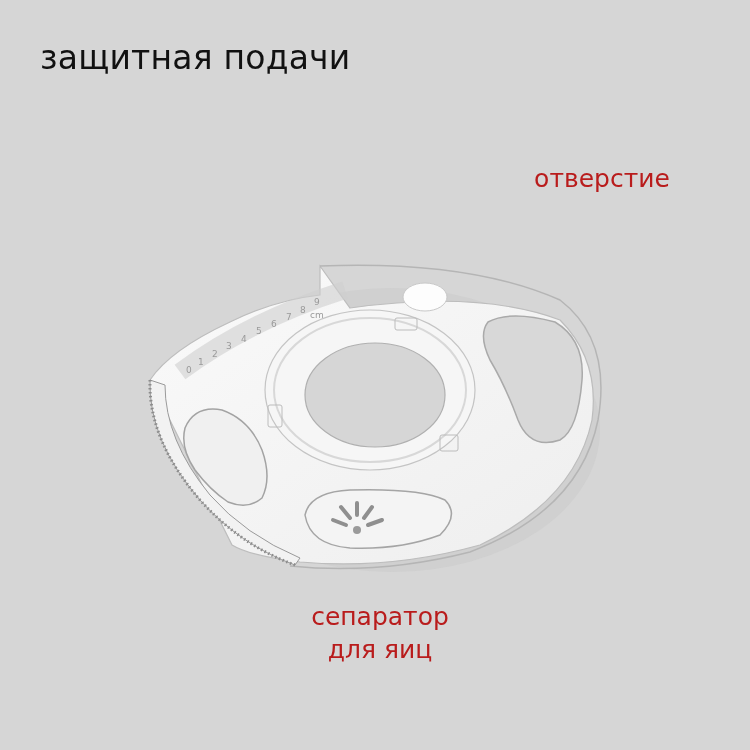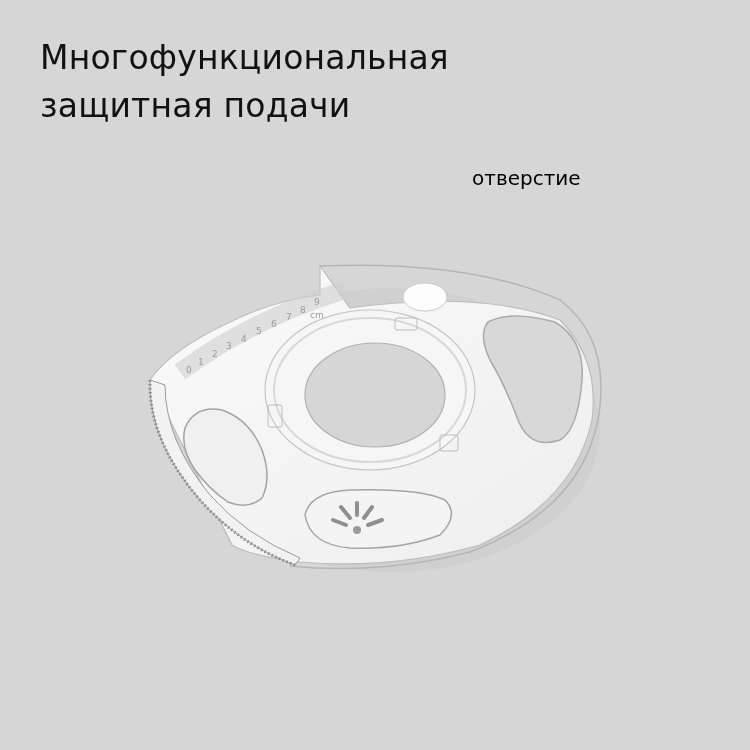--- a/index.html
+++ b/index.html
@@ -1,42 +1,43 @@
 <!DOCTYPE html>
 <html><head>
 <meta charset="utf-8">
 <style>
   html, body { margin:0; padding:0; }
   body { width:750px; height:750px; background:#d6d6d6; position:relative; overflow:hidden;
          font-family:"DejaVu Sans","Liberation Sans",sans-serif; color:#111; }
   .title { position:absolute; left:40px; top:34px; font-size:33px; line-height:48px;
            font-weight:400; letter-spacing:0.2px; color:#111; }
   .title div { white-space:nowrap; }
-  .label { position:absolute; font-size:20px; line-height:33px; color:#000000; white-space:nowrap; }
+  .label { position:absolute; text-align:center; font-size:25px; line-height:33px; color:#b91c1c; white-space:nowrap; }
   .lbl-feed { left:472px; top:162px; width:260px; }
   .lbl-knife { left:18px; top:503px; width:190px; }
   .lbl-sep { left:270px; top:600px; width:220px; }
   svg.lid { position:absolute; left:0; top:0; }
 </style>
 </head>
 <body>
 
 <div class="title">
-  <div>Многофункциональная</div>
   <div>защитная подачи</div>
 </div>
 
 <div class="label lbl-feed">
   <div>отверстие</div>
 </div>
 
 <div class="label lbl-knife">
 </div>
 
 <div class="label lbl-sep">
+  <div>сепаратор</div>
+  <div>для яиц</div>
 </div>
 
 <svg class="lid" width="750" height="750" viewBox="0 0 750 750">
   <defs>
     <linearGradient id="lidGrad" x1="0" y1="0" x2="1" y2="1">
       <stop offset="0" stop-color="#fafafa"></stop>
       <stop offset="1" stop-color="#eeeeee"></stop>
     </linearGradient>
     <pattern id="teeth" width="5" height="5" patternUnits="userSpaceOnUse">
       <path d="M0 5 L2.5 0 L5 5 Z" fill="#e4e4e4"></path>

